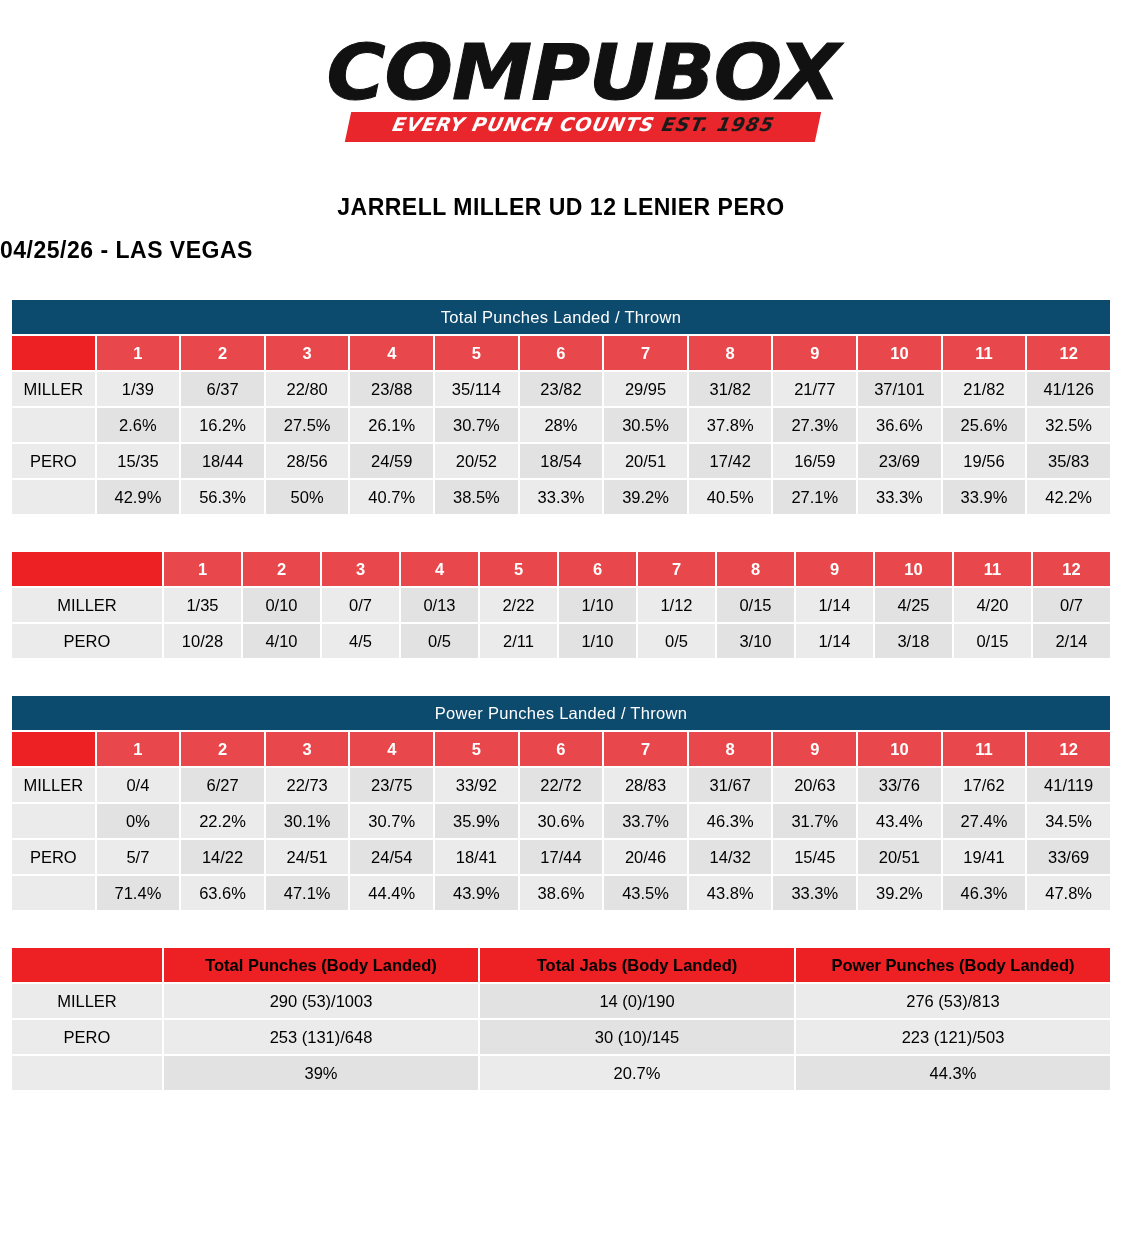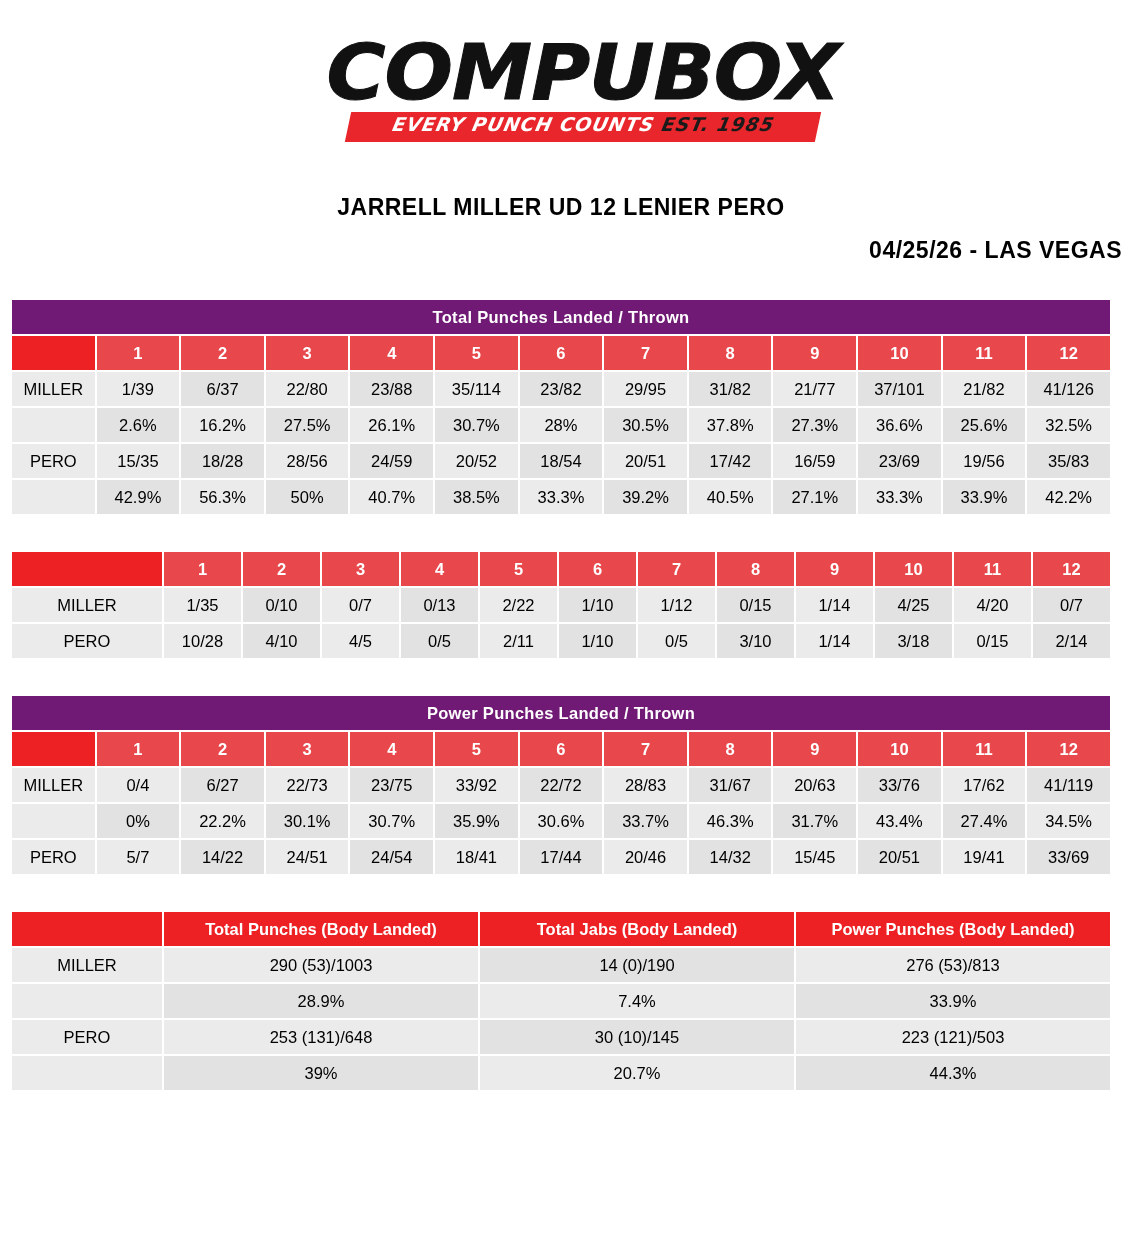--- a/index.html
+++ b/index.html
@@ -66,21 +66,21 @@
   .logo-tag .dark { color: #1a1a1a; }
   
   .fight-title {
     text-align: center;
     font-size: 23px;
     font-weight: bold;
     letter-spacing: 0.5px;
     margin-top: 38px;
   }
   .fight-sub {
-    text-align: right;
+    text-align: left;
     font-size: 23px;
     font-weight: bold;
     letter-spacing: 0.5px;
     margin-top: 16px;
   }
   
   .tbl-block {
     margin: 0 10px;
     padding-top: 34px;
   }
@@ -90,23 +90,23 @@
     table-layout: fixed;
   }
   table.stat td, table.stat th {
     border: 2px solid #ffffff;
     text-align: center;
     font-size: 16.5px;
     height: 34px;
     padding: 0;
   }
   .cap {
-    background: #701a75;
+    background: #0c4a6e;
     color: #ffffff;
-    font-weight: bold;
+    font-weight: normal;
     font-size: 19px;
     height: 32px;
     letter-spacing: 0.3px;
   }
   .rnd {
     background: #e8484c;
     color: #ffffff;
     font-weight: bold;
     font-size: 16px;
     height: 28px;
@@ -115,21 +115,21 @@
   .name {
     background: #ebebeb;
     font-size: 17px;
     text-align: center;
   }
   .blank { background: #ebebeb; }
   .d1 { background: #ebebeb; }
   .d2 { background: #e2e2e2; }
   .sub-head {
     background: #ed2024;
-    color: #ffffff;
+    color: #000000;
     font-weight: bold;
     font-size: 16.5px;
     height: 30px;
   }
   .w-name { width: 150px; }
 </style>
 </head>
 <body>
 
 <div class="page">
@@ -196,21 +196,21 @@
         <td class="d2">30.5%</td>
         <td class="d1">37.8%</td>
         <td class="d2">27.3%</td>
         <td class="d1">36.6%</td>
         <td class="d2">25.6%</td>
         <td class="d1">32.5%</td>
       </tr>
       <tr>
         <td class="name w-name">PERO</td>
         <td class="d1">15/35</td>
-        <td class="d2">18/28</td>
+        <td class="d2">18/44</td>
         <td class="d1">28/56</td>
         <td class="d2">24/59</td>
         <td class="d1">20/52</td>
         <td class="d2">18/54</td>
         <td class="d1">20/51</td>
         <td class="d2">17/42</td>
         <td class="d1">16/59</td>
         <td class="d2">23/69</td>
         <td class="d1">19/56</td>
         <td class="d2">35/83</td>
@@ -345,46 +345,55 @@
         <td class="d2">24/54</td>
         <td class="d1">18/41</td>
         <td class="d2">17/44</td>
         <td class="d1">20/46</td>
         <td class="d2">14/32</td>
         <td class="d1">15/45</td>
         <td class="d2">20/51</td>
         <td class="d1">19/41</td>
         <td class="d2">33/69</td>
       </tr>
+      <tr>
+        <td class="blank w-name"></td>
+        <td class="d2">71.4%</td>
+        <td class="d1">63.6%</td>
+        <td class="d2">47.1%</td>
+        <td class="d1">44.4%</td>
+        <td class="d2">43.9%</td>
+        <td class="d1">38.6%</td>
+        <td class="d2">43.5%</td>
+        <td class="d1">43.8%</td>
+        <td class="d2">33.3%</td>
+        <td class="d1">39.2%</td>
+        <td class="d2">46.3%</td>
+        <td class="d1">47.8%</td>
+      </tr>
     </tbody>
       </table>
   </div>
 
   <div class="tbl-block">
     <table class="stat">
       <tbody>
       <tr>
         <td class="corner w-name"></td>
         <td class="sub-head">Total Punches (Body Landed)</td>
         <td class="sub-head">Total Jabs (Body Landed)</td>
         <td class="sub-head">Power Punches (Body Landed)</td>
       </tr>
       <tr>
         <td class="name w-name">MILLER</td>
         <td class="d1">290 (53)/1003</td>
         <td class="d2">14 (0)/190</td>
         <td class="d1">276 (53)/813</td>
       </tr>
       <tr>
-        <td class="blank w-name"></td>
-        <td class="d2">28.9%</td>
-        <td class="d1">7.4%</td>
-        <td class="d2">33.9%</td>
-      </tr>
-      <tr>
         <td class="name w-name">PERO</td>
         <td class="d1">253 (131)/648</td>
         <td class="d2">30 (10)/145</td>
         <td class="d1">223 (121)/503</td>
       </tr>
       <tr>
         <td class="blank w-name"></td>
         <td class="d2">39%</td>
         <td class="d1">20.7%</td>
         <td class="d2">44.3%</td>

